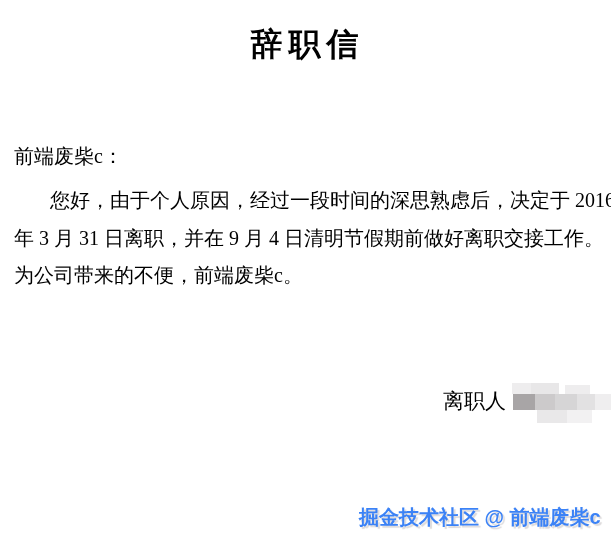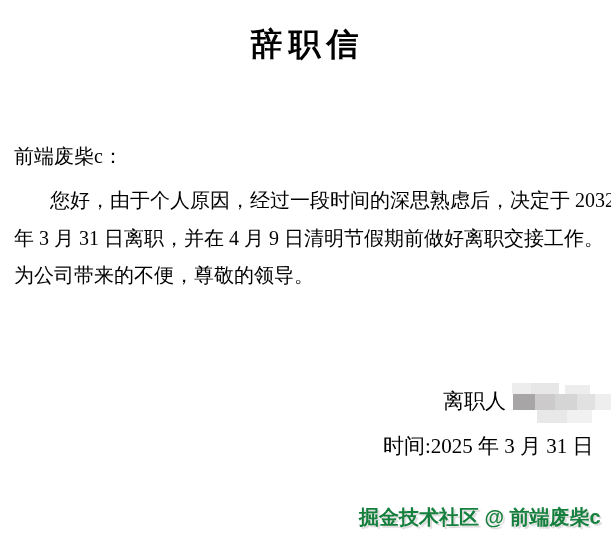--- a/index.html
+++ b/index.html
@@ -67,53 +67,52 @@
     line-height: 25px;
     white-space: nowrap;
   }
   .watermark {
     position: absolute;
     top: 504px;
     left: 359px;
     font-family: "Liberation Sans", "DejaVu Sans", sans-serif;
     font-size: 20px;
     font-weight: bold;
-    color: #15803d;
+    color: #3b82f6;
     text-shadow: 2px 2px 1px #dcdadb;
     white-space: nowrap;
   }
 </style>
 </head>
 <body>
 
 <div class="stage">
 
   <h1 class="title">辞职信</h1>
 
   <div class="greeting">前端废柴c：</div>
 
-  <div class="body-line l1 indent">您好，由于个人原因，经过一段时间的深思熟虑后，决定于 2032</div>
+  <div class="body-line l1 indent">您好，由于个人原因，经过一段时间的深思熟虑后，决定于 2016</div>
 
-  <div class="body-line l2">年 3 月 31 日离职，并在 4 月 9 日清明节假期前做好离职交接工作。</div>
+  <div class="body-line l2">年 3 月 31 日离职，并在 9 月 4 日清明节假期前做好离职交接工作。</div>
 
-  <div class="body-line l3">为公司带来的不便，尊敬的领导。</div>
+  <div class="body-line l3">为公司带来的不便，前端废柴c。</div>
 
 
   <div class="sig-label">离职人：</div>
 
   <div class="mosaic">
       <div style="position: absolute; left: 2px; top: 11px; width: 19px; height: 11px; background: rgb(238, 237, 238);"></div>
       <div style="position: absolute; left: 21px; top: 11px; width: 28px; height: 11px; background: rgb(232, 231, 232);"></div>
       <div style="position: absolute; left: 55px; top: 13px; width: 25px; height: 9px; background: rgb(238, 237, 238);"></div>
       <div style="position: absolute; left: 3px; top: 22px; width: 22px; height: 16px; background: rgb(168, 165, 166);"></div>
       <div style="position: absolute; left: 25px; top: 22px; width: 20px; height: 16px; background: rgb(204, 202, 203);"></div>
       <div style="position: absolute; left: 45px; top: 22px; width: 22px; height: 16px; background: rgb(214, 213, 214);"></div>
       <div style="position: absolute; left: 67px; top: 22px; width: 18px; height: 16px; background: rgb(226, 225, 226);"></div>
       <div style="position: absolute; left: 85px; top: 22px; width: 17px; height: 16px; background: rgb(239, 238, 239);"></div>
       <div style="position: absolute; left: 27px; top: 38px; width: 30px; height: 13px; background: rgb(233, 232, 233);"></div>
       <div style="position: absolute; left: 57px; top: 38px; width: 25px; height: 13px; background: rgb(242, 241, 242);"></div>
     </div>
 
-  <div class="sig-date">时间:2025 年 3 月 31 日</div>
 
   <div class="watermark">掘金技术社区 @ 前端废柴c</div>
 
 </div>
 
 </body></html>

